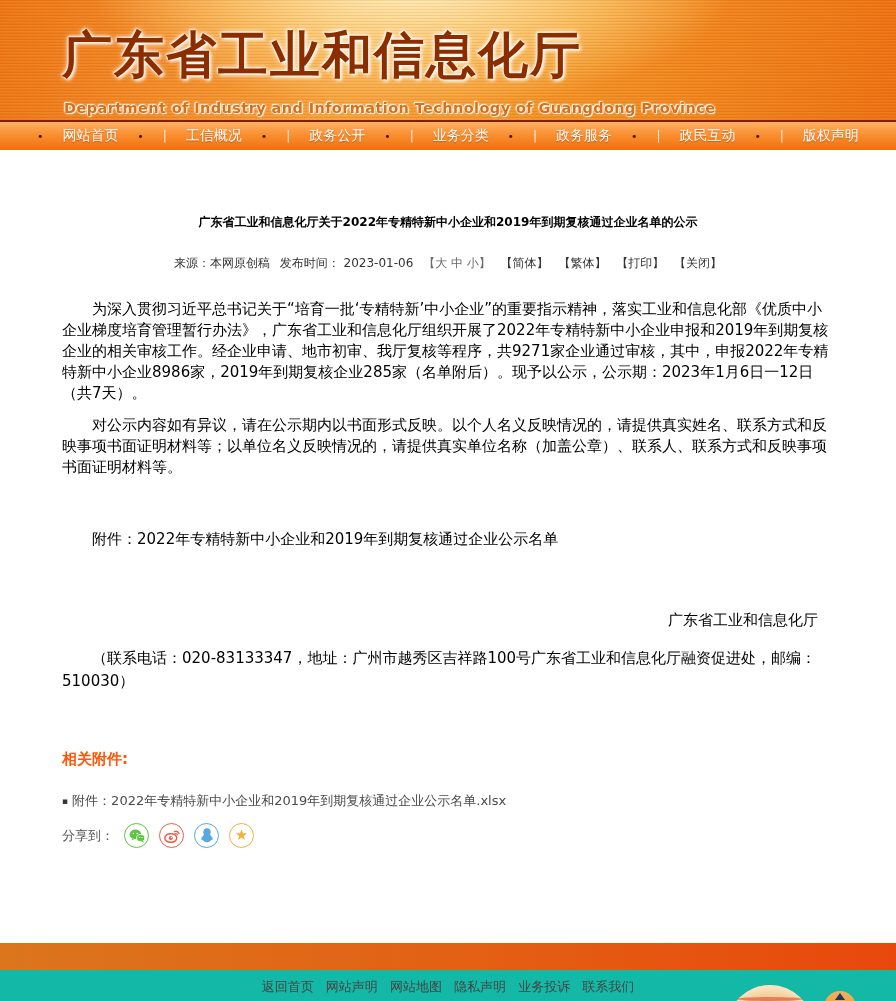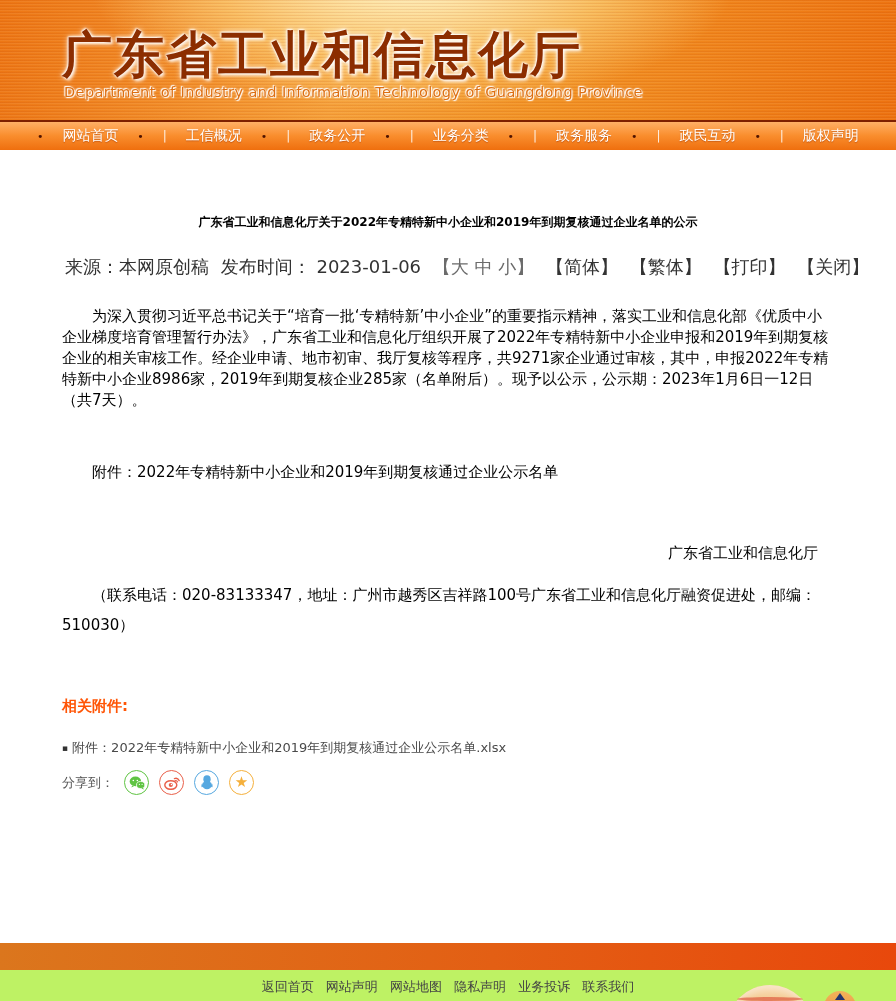--- a/index.html
+++ b/index.html
@@ -16,65 +16,65 @@
   .banner::after {
     content:""; position:absolute; inset:0; pointer-events:none;
     background:repeating-linear-gradient(to bottom, rgba(170,48,0,.10) 0 1px, rgba(255,255,255,.06) 1px 2px, rgba(255,160,60,0) 2px 3px);
   }
   .banner-cn {
     position:absolute; left:62px; top:22px; z-index:2;
     font-size:50px; font-weight:bold; letter-spacing:2px; color:#8C2D00;
     text-shadow:0 0 2px #fff, 0 0 6px rgba(255,255,255,.95), 2px 2px 3px rgba(255,255,255,.8), -1px -1px 2px rgba(255,255,255,.8);
   }
   .banner-en {
-    position:absolute; left:64px; top:84px; z-index:2;
-    font-size:14.5px; font-weight:normal; letter-spacing:.4px; color:#DD6F12;
+    position:absolute; left:64px; top:100px; z-index:2;
+    font-size:14.5px; font-weight:bold; letter-spacing:.4px; color:#DD6F12;
     text-shadow:0 0 1px #fff, 0 0 3px #fff, 1px 1px 1px #fff, -1px -1px 1px #fff;
   }
 
   
   .nav {
     height:28px; border-top:2px solid #7E2000; box-sizing:content-box;
     background:linear-gradient(to bottom,#FFB066 0%,#F98E2E 48%,#EF6F0E 100%);
     display:flex; align-items:center; justify-content:space-evenly;
     padding:0 18px; font-size:14px;
   }
   .nav a { color:#fff; text-decoration:none; font-weight:500; text-shadow:0 1px 1px rgba(140,40,0,.45); cursor:pointer; }
   .nav .nav-dot { color:#4F1300; font-size:11px; }
   .nav .nav-pipe { color:rgba(255,255,255,.85); font-size:12px; }
 
   
   .content { width:772px; margin:0 auto; padding-top:56px; min-height:765px; box-sizing:border-box; color:#000; }
   .article-title { font-size:12px; font-weight:bold; text-align:center; line-height:33px; margin:0 14px; }
-  .meta { text-align:center; font-size:18px; color:#333; margin-top:16px; white-space:nowrap; }
+  .meta { text-align:center; font-size:12px; color:#333; margin-top:16px; white-space:nowrap; }
   .meta span { margin:0 3px; }
   .meta .meta-static { color:#333; }
   .meta .meta-btn { cursor:pointer; }
   .meta .meta-size { color:#6b6b6b; }
   .body-text p { font-size:15px; line-height:21px; text-indent:2em; margin:11px 0 0 0; }
   .body-text p.first { margin-top:27px; }
   .attach-line { margin-top:51px !important; cursor:pointer; }
   .signature { text-align:right; padding-right:16px; font-size:15px; margin-top:61px; }
   .sign-date { text-align:right; padding-right:60px; font-size:15px; margin-top:21px; }
-  .contact { font-size:15px; line-height:30px; text-indent:2em; margin-top:17px; }
+  .contact { font-size:15px; line-height:23px; text-indent:2em; margin-top:17px; }
 
   .related { margin-top:57px; }
   .related-heading { color:#FF5506; font-weight:bold; font-size:15px; }
   .related-item { margin-top:23px; font-size:13px; color:#4a4a4a; cursor:pointer; }
   .related-item .sq { font-size:9px; color:#333; margin-right:4px; vertical-align:1px; }
 
   .share-row { margin-top:13px; display:flex; align-items:center; font-size:13px; color:#555; }
   .share-icon { width:25px; height:25px; border-radius:50%; background:#fff; display:flex; align-items:center; justify-content:center; margin-left:10px; cursor:pointer; box-sizing:border-box; }
   .share-icon.wechat { border:1.5px solid #5FC443; }
   .share-icon.weibo  { border:1.5px solid #E9604A; }
   .share-icon.qq     { border:1.5px solid #56A8E0; }
   .share-icon.qzone  { border:1.5px solid #F5B03C; color:#F5B03C; font-size:15px; line-height:1; }
 
   
-  .footer { position:absolute; left:0; bottom:0; width:896px; height:58px; background:#bef264; }
+  .footer { position:absolute; left:0; bottom:0; width:896px; height:58px; background:#14b8a6; }
   .footer-bar { height:27px; background:linear-gradient(to right,#DB761D 0%,#E35F14 55%,#E8480C 100%); }
   .footer-links { text-align:center; font-size:13px; color:#444; padding-top:8px; }
   .footer-links a { color:#444; text-decoration:none; margin:0 4px; cursor:pointer; }
 
   .badge-1 { position:absolute; right:83px; bottom:-70px; width:86px; height:86px; border-radius:50%;
     background:radial-gradient(circle at 50% 28%, #F7D5A6, #F0BA70 50%, #E89440 75%);
     box-shadow:inset 0 6px 8px rgba(255,255,255,.6); cursor:pointer; }
   .badge-1::before { content:""; position:absolute; left:12%; top:12px; width:76%; height:4px; border-radius:50%;
     background:rgba(215,60,40,.55); }
   .badge-2 { position:absolute; right:40px; bottom:-22px; width:32px; height:32px; border-radius:50%;
@@ -133,20 +133,21 @@
       <span class="meta-btn">【简体】</span>
       <span class="meta-btn">【繁体】</span>
       <span class="meta-btn">【打印】</span>
       <span class="meta-btn">【关闭】</span>
     </div>
 
     <div class="body-text">
 
         <p class="first">为深入贯彻习近平总书记关于“培育一批‘专精特新’中小企业”的重要指示精神，落实工业和信息化部《优质中小企业梯度培育管理暂行办法》，广东省工业和信息化厅组织开展了2022年专精特新中小企业申报和2019年到期复核企业的相关审核工作。经企业申请、地市初审、我厅复核等程序，共9271家企业通过审核，其中，申报2022年专精特新中小企业8986家，2019年到期复核企业285家（名单附后）。现予以公示，公示期：2023年1月6日一12日（共7天）。</p>
 
+        <p>对公示内容如有异议，请在公示期内以书面形式反映。以个人名义反映情况的，请提供真实姓名、联系方式和反映事项书面证明材料等；以单位名义反映情况的，请提供真实单位名称（加盖公章）、联系人、联系方式和反映事项书面证明材料等。</p>
       </div>
 
     <div class="body-text">
       <p class="attach-line">附件：2022年专精特新中小企业和2019年到期复核通过企业公示名单</p>
     </div>
 
     <div class="signature">广东省工业和信息化厅</div>
     <div class="contact">（联系电话：020-83133347，地址：广州市越秀区吉祥路100号广东省工业和信息化厅融资促进处，邮编：510030）</div>
 
     <div class="related">

